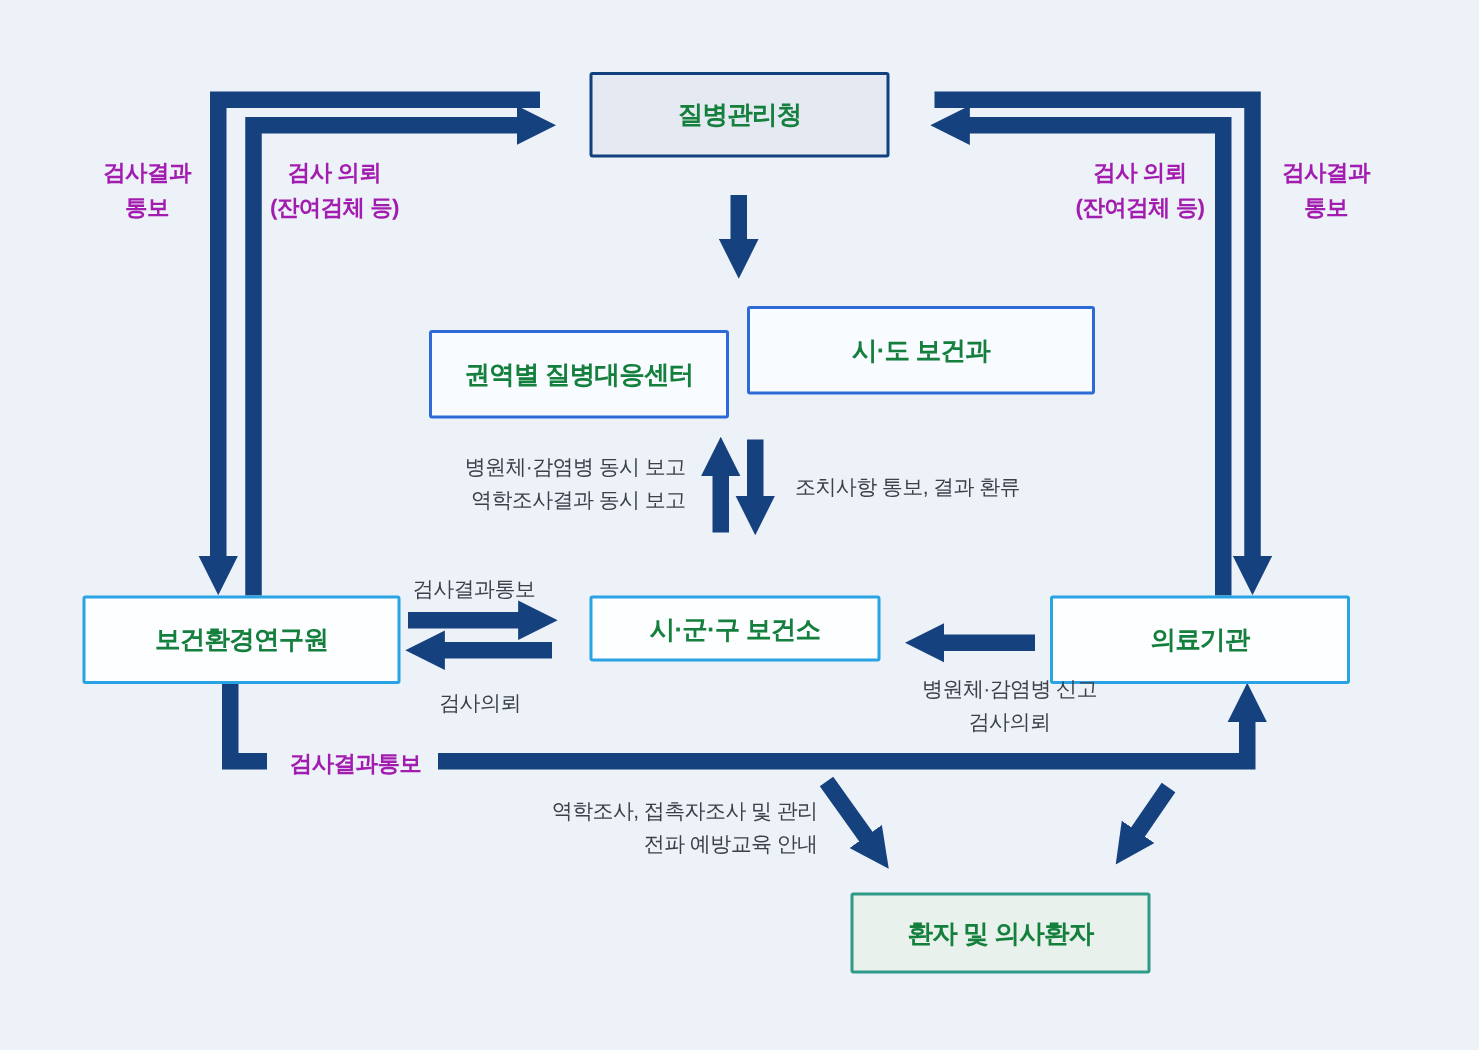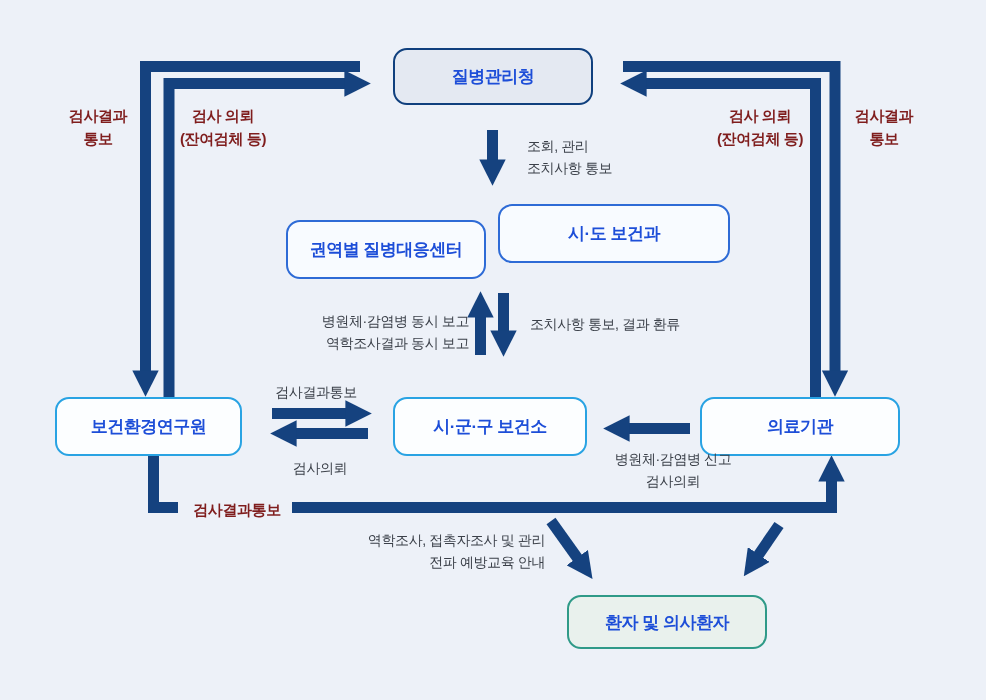--- a/index.html
+++ b/index.html
@@ -7,33 +7,33 @@
     font-family:"Liberation Sans","DejaVu Sans",sans-serif;
     background:#e9edf5;
   }
   .stage{
     position:relative;width:986px;height:700px;
     background:#edf1f8;overflow:hidden;
   }
   .stage svg.arrows{position:absolute;left:0;top:0;}
   .node{
     position:absolute;display:flex;align-items:center;justify-content:center;
-    box-sizing:border-box;border-radius:14px;
-    font-size:17px;font-weight:600;color:#1d4ed8;letter-spacing:-0.5px;
+    box-sizing:border-box;border-radius:2px;
+    font-size:17px;font-weight:600;color:#15803d;letter-spacing:-0.5px;
   }
   .node-top{background:#e4e9f2;border:2px solid #10407e;}
   .node-mid{background:#f8fbff;border:2px solid #2e6bd6;}
   .node-row{background:#fcfeff;border:2px solid #29a3e3;}
   .node-bottom{background:#e9f1ed;border:2px solid #2f9a88;}
   .lbl{
     position:absolute;white-space:pre-line;
     font-size:14px;line-height:1.55;color:#3b4049;letter-spacing:-0.4px;
   }
   .lbl-blue{
-    color:#7f1d1d;font-weight:700;font-size:15px;text-align:center;
+    color:#a21caf;font-weight:700;font-size:15px;text-align:center;
   }
   .t-center{text-align:center;}
   .t-right{text-align:right;}
 </style>
 </head>
 <body>
 
 <div class="stage">
 
   <svg class="arrows" width="986" height="700" viewBox="0 0 986 700">
@@ -75,25 +75,25 @@
   </div>
 
   <div class="node node-mid" style="left:286px;top:204px;width:200px;height:59px;margin-top:16px;">
     <span>권역별 질병대응센터</span>
   </div>
 
   <div class="node node-mid" style="left:498px;top:204px;width:232px;height:59px;">
     <span>시·도 보건과</span>
   </div>
 
-  <div class="node node-row" style="left:55px;top:397px;width:187px;height:59px;">
+  <div class="node node-row" style="left:55px;top:397px;width:212px;height:59px;">
     <span>보건환경연구원</span>
   </div>
 
-  <div class="node node-row" style="left:393px;top:397px;width:194px;height:59px;">
+  <div class="node node-row" style="left:393px;top:397px;width:194px;height:44px;">
     <span>시·군·구 보건소</span>
   </div>
 
   <div class="node node-row" style="left:700px;top:397px;width:200px;height:59px;">
     <span>의료기관</span>
   </div>
 
   <div class="node node-bottom" style="left:567px;top:595px;width:200px;height:54px;">
     <span>환자 및 의사환자</span>
   </div>
@@ -103,24 +103,22 @@
 
   <div class="lbl lbl-blue" style="left:162px;top:104px;width:122px;">검사 의뢰
 (잔여검체 등)</div>
 
   <div class="lbl lbl-blue" style="left:699px;top:104px;width:122px;">검사 의뢰
 (잔여검체 등)</div>
 
   <div class="lbl lbl-blue" style="left:834px;top:104px;width:100px;">검사결과
 통보</div>
 
-  <div class="lbl" style="left:527px;top:136px;">조회, 관리
-조치사항 통보</div>
 
-  <div class="lbl t-right" style="left:252px;top:301px;width:217px;margin-top:10px;">병원체·감염병 동시 보고
+  <div class="lbl t-right" style="left:240px;top:301px;width:217px;">병원체·감염병 동시 보고
 역학조사결과 동시 보고</div>
 
   <div class="lbl" style="left:530px;top:314px;">조치사항 통보, 결과 환류</div>
 
   <div class="lbl t-center" style="left:256px;top:382px;width:120px;">검사결과통보</div>
 
   <div class="lbl t-center" style="left:260px;top:458px;width:120px;">검사의뢰</div>
 
   <div class="lbl t-center" style="left:602px;top:449px;width:142px;">병원체·감염병 신고
 검사의뢰</div>

